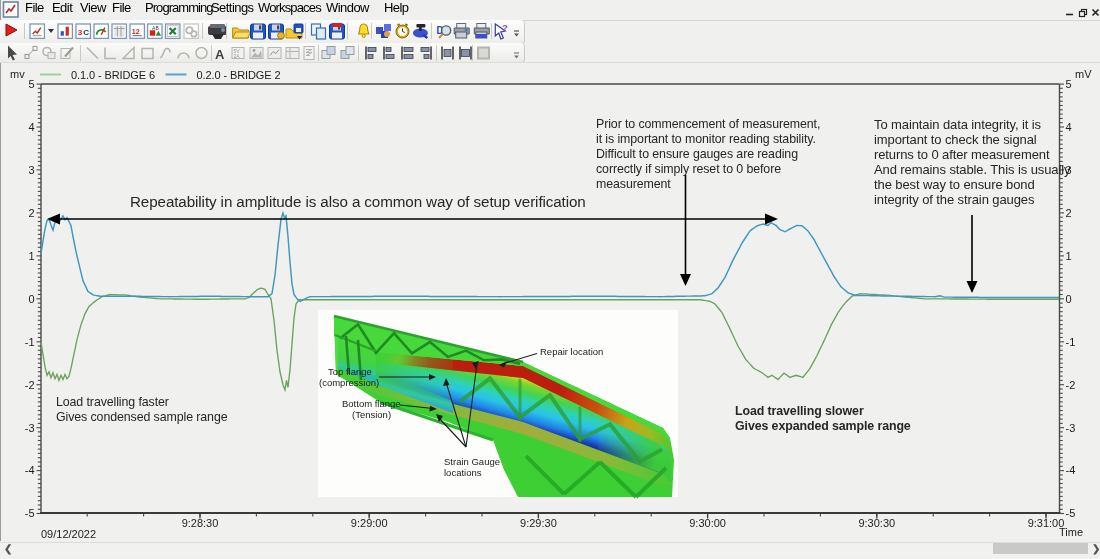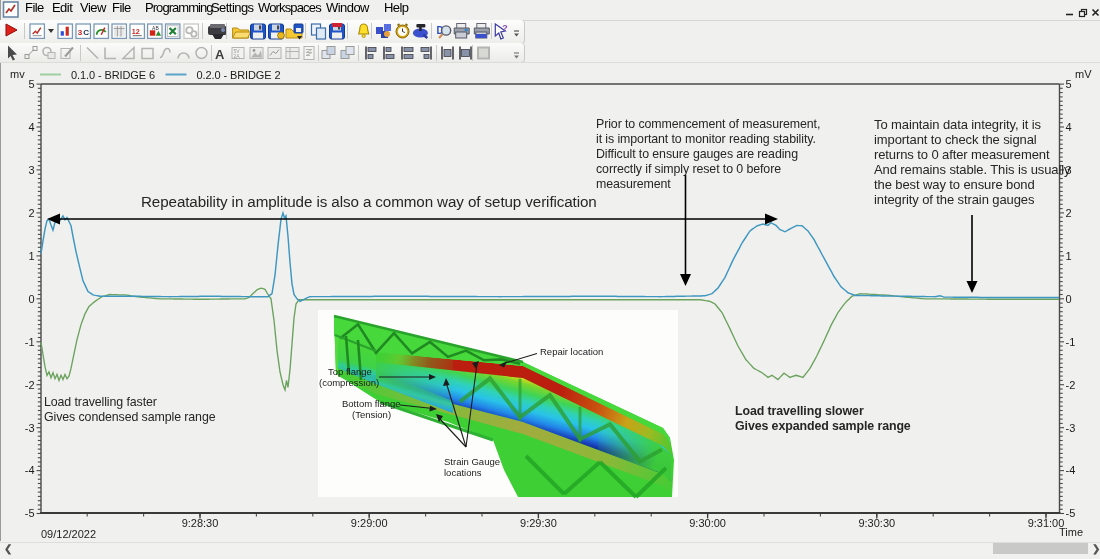--- a/index.html
+++ b/index.html
@@ -679,22 +679,22 @@
 </g>
 <line x1="52" y1="219" x2="773" y2="219" stroke="#000" stroke-width="1.6"></line>
 <polygon points="47,219 60,213.5 60,224.5" fill="#000"></polygon>
 <polygon points="778,219 765,213.5 765,224.5" fill="#000"></polygon>
 <line x1="685.5" y1="175" x2="685.5" y2="278" stroke="#000" stroke-width="1.6"></line>
 <polygon points="685.5,286 680,274 691,274" fill="#000"></polygon>
 <line x1="972" y1="215" x2="972" y2="285" stroke="#000" stroke-width="1.6"></line>
 <polygon points="972,293 966.5,281 977.5,281" fill="#000"></polygon>
 </svg>
 
-<div class="ann" style="left:141px;top:194px;font-size:15.2px;letter-spacing:-0.1px;text-align:right;">Repeatability in amplitude is also a common way of setup verification</div>
+<div class="ann" style="left:130px;top:194px;font-size:15.2px;letter-spacing:-0.1px;text-align:right;">Repeatability in amplitude is also a common way of setup verification</div>
 <div class="ann" style="left:596px;top:117px;white-space:nowrap;">Prior to commencement of measurement,<br>it is important to monitor reading stability.<br>Difficult to ensure gauges are reading<br>correctly if simply reset to 0 before<br>measurement</div>
 <div class="ann" style="left:874px;top:117px;white-space:nowrap;font-size:13px;">To maintain data integrity, it is<br>important to check the signal<br>returns to 0 after measurement<br>And remains stable. This is usually<br>the best way to ensure bond<br>integrity of the strain gauges</div>
-<div class="ann" style="left:44px;top:395px;">Load travelling faster<br>Gives condensed sample range</div>
+<div class="ann" style="left:56px;top:395px;">Load travelling faster<br>Gives condensed sample range</div>
 <div class="ann" style="left:735px;top:404px;font-weight:bold;">Load travelling slower<br>Gives expanded sample range</div>
 
 <div id="scroll"></div>
 <div id="thumb"></div>
 <span class="sa" style="left:4px;">❮</span>
 <span class="sa" style="left:1092px;">❯</span>
 
 </body></html>

